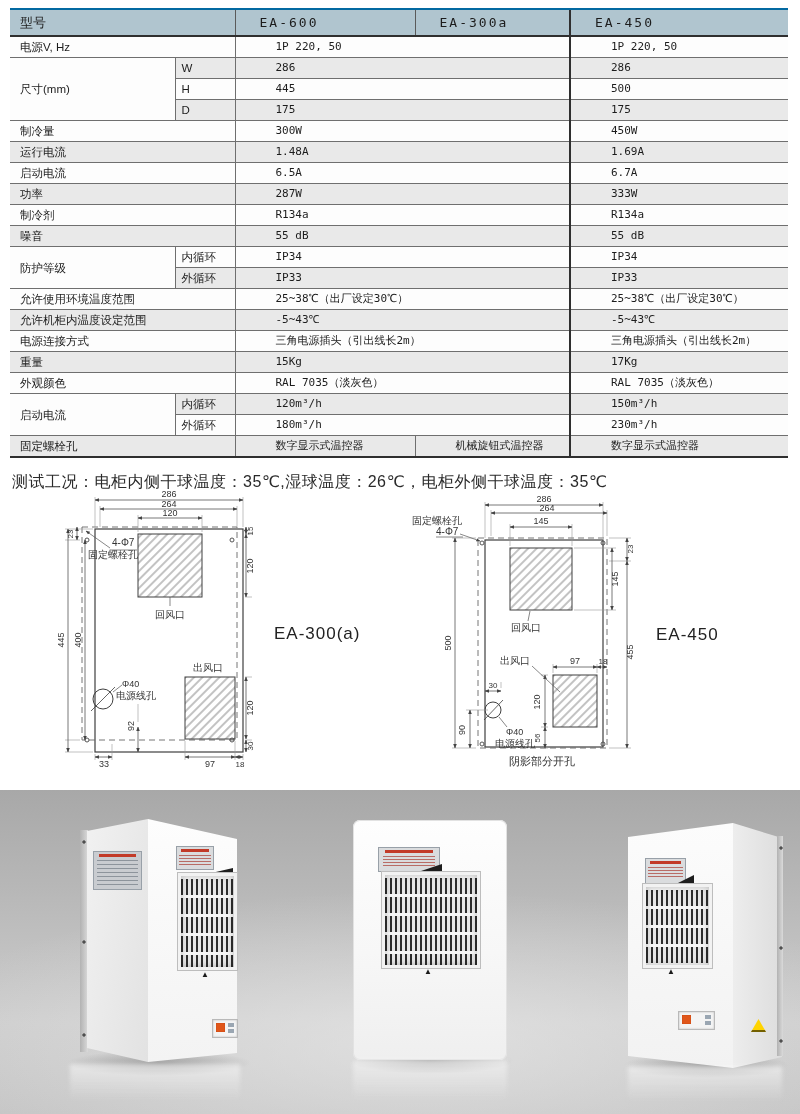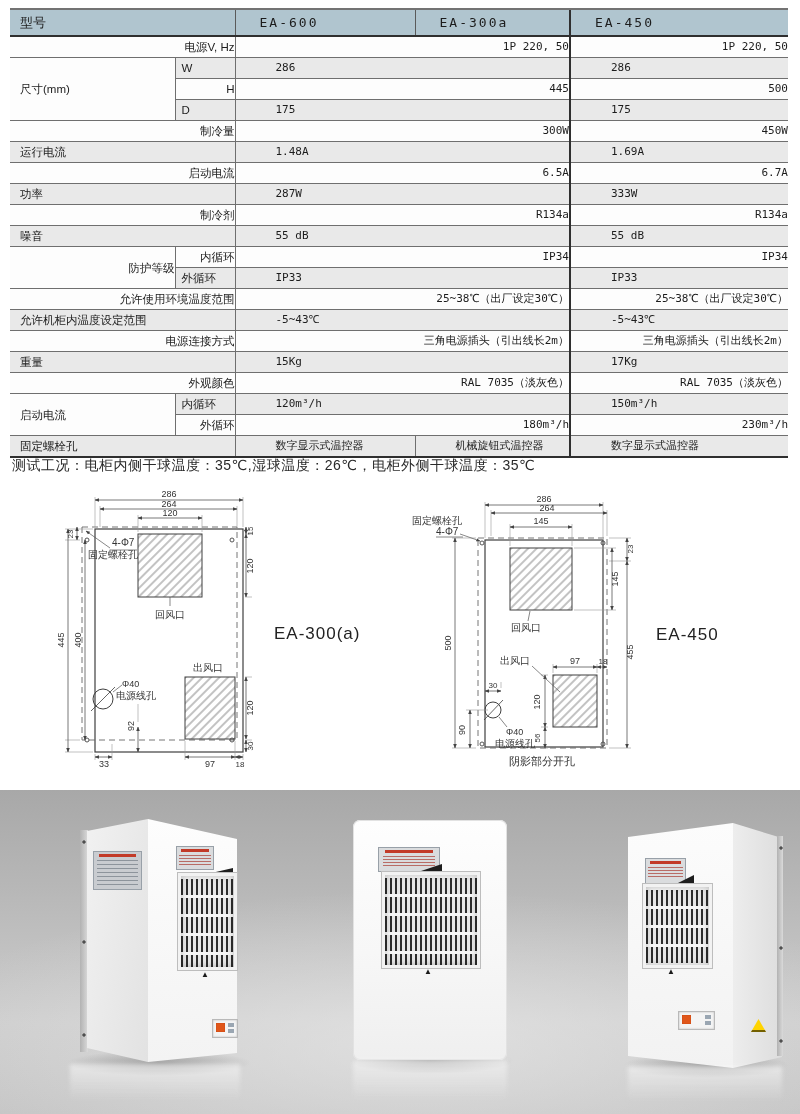--- a/index.html
+++ b/index.html
@@ -4,36 +4,36 @@
 <style>
   html,body{margin:0;padding:0;background:#ffffff;}
   .screen{position:relative;width:800px;height:1114px;background:#ffffff;overflow:hidden;
           font-family:"Liberation Sans","DejaVu Sans",sans-serif;color:#1c1c1c;}
 
   
   table.spec{position:absolute;left:10px;top:8px;width:778px;border-collapse:collapse;
              table-layout:fixed;font-size:11.5px;}
   .spec th,.spec td{border-top:1px solid #6f6f6f;height:20px;line-height:20px;padding:0 0 0 8px;
              font-weight:normal;text-align:left;vertical-align:middle;white-space:nowrap;overflow:hidden;}
-  .spec tr.head th{background:#b0c5cf;border-top:2px solid #737373;border-bottom:2px solid #2f2f2f;
+  .spec tr.head th{background:#b0c5cf;border-top:2px solid #0369a1;border-bottom:2px solid #2f2f2f;
              height:25px;line-height:25px;font-size:13px;}
   .spec th.hlabel{padding-left:10px;}
   .spec th.model{font-family:"DejaVu Sans Mono","Liberation Mono",monospace;letter-spacing:2px;
              padding-left:24px;border-left:1px solid #5a5a5a;}
   .spec td.label{padding-left:10px;}
   .spec td.sub{border-left:1px solid #6f6f6f;padding-left:6px;}
   .spec td.val{border-left:1px solid #6f6f6f;padding-left:40px;
              font-family:"DejaVu Sans Mono","Liberation Sans",sans-serif;font-size:11px;}
   .spec .thick{border-left:2px solid #2f2f2f !important;}
   .spec tr.g td{background:#e9e9e9;}
-  .spec tr.w td{background:#fdfdfd;text-align:right;}
+  .spec tr.w td{background:#fdfdfd;}
   .spec td.span{background:#fdfdfd !important;}
   .spec tbody tr:last-child td{border-bottom:2px solid #2f2f2f;}
 
-  .note{position:absolute;left:12px;top:457px;font-size:14px;color:#2a2a2a;letter-spacing:.5px;}
+  .note{position:absolute;left:12px;top:472px;font-size:16px;color:#2a2a2a;letter-spacing:.5px;}
 
   
   svg.draw{position:absolute;}
   svg.draw text{font-family:"Liberation Sans","DejaVu Sans",sans-serif;font-size:9px;fill:#333;}
   svg.draw text.cn{font-size:10px;}
   svg.draw text.sm{font-size:8px;}
   svg.draw text.ttl{font-size:17px;fill:#222;letter-spacing:1px;}
 
   
   .photos{position:absolute;left:0;top:790px;width:800px;height:324px;overflow:hidden;

